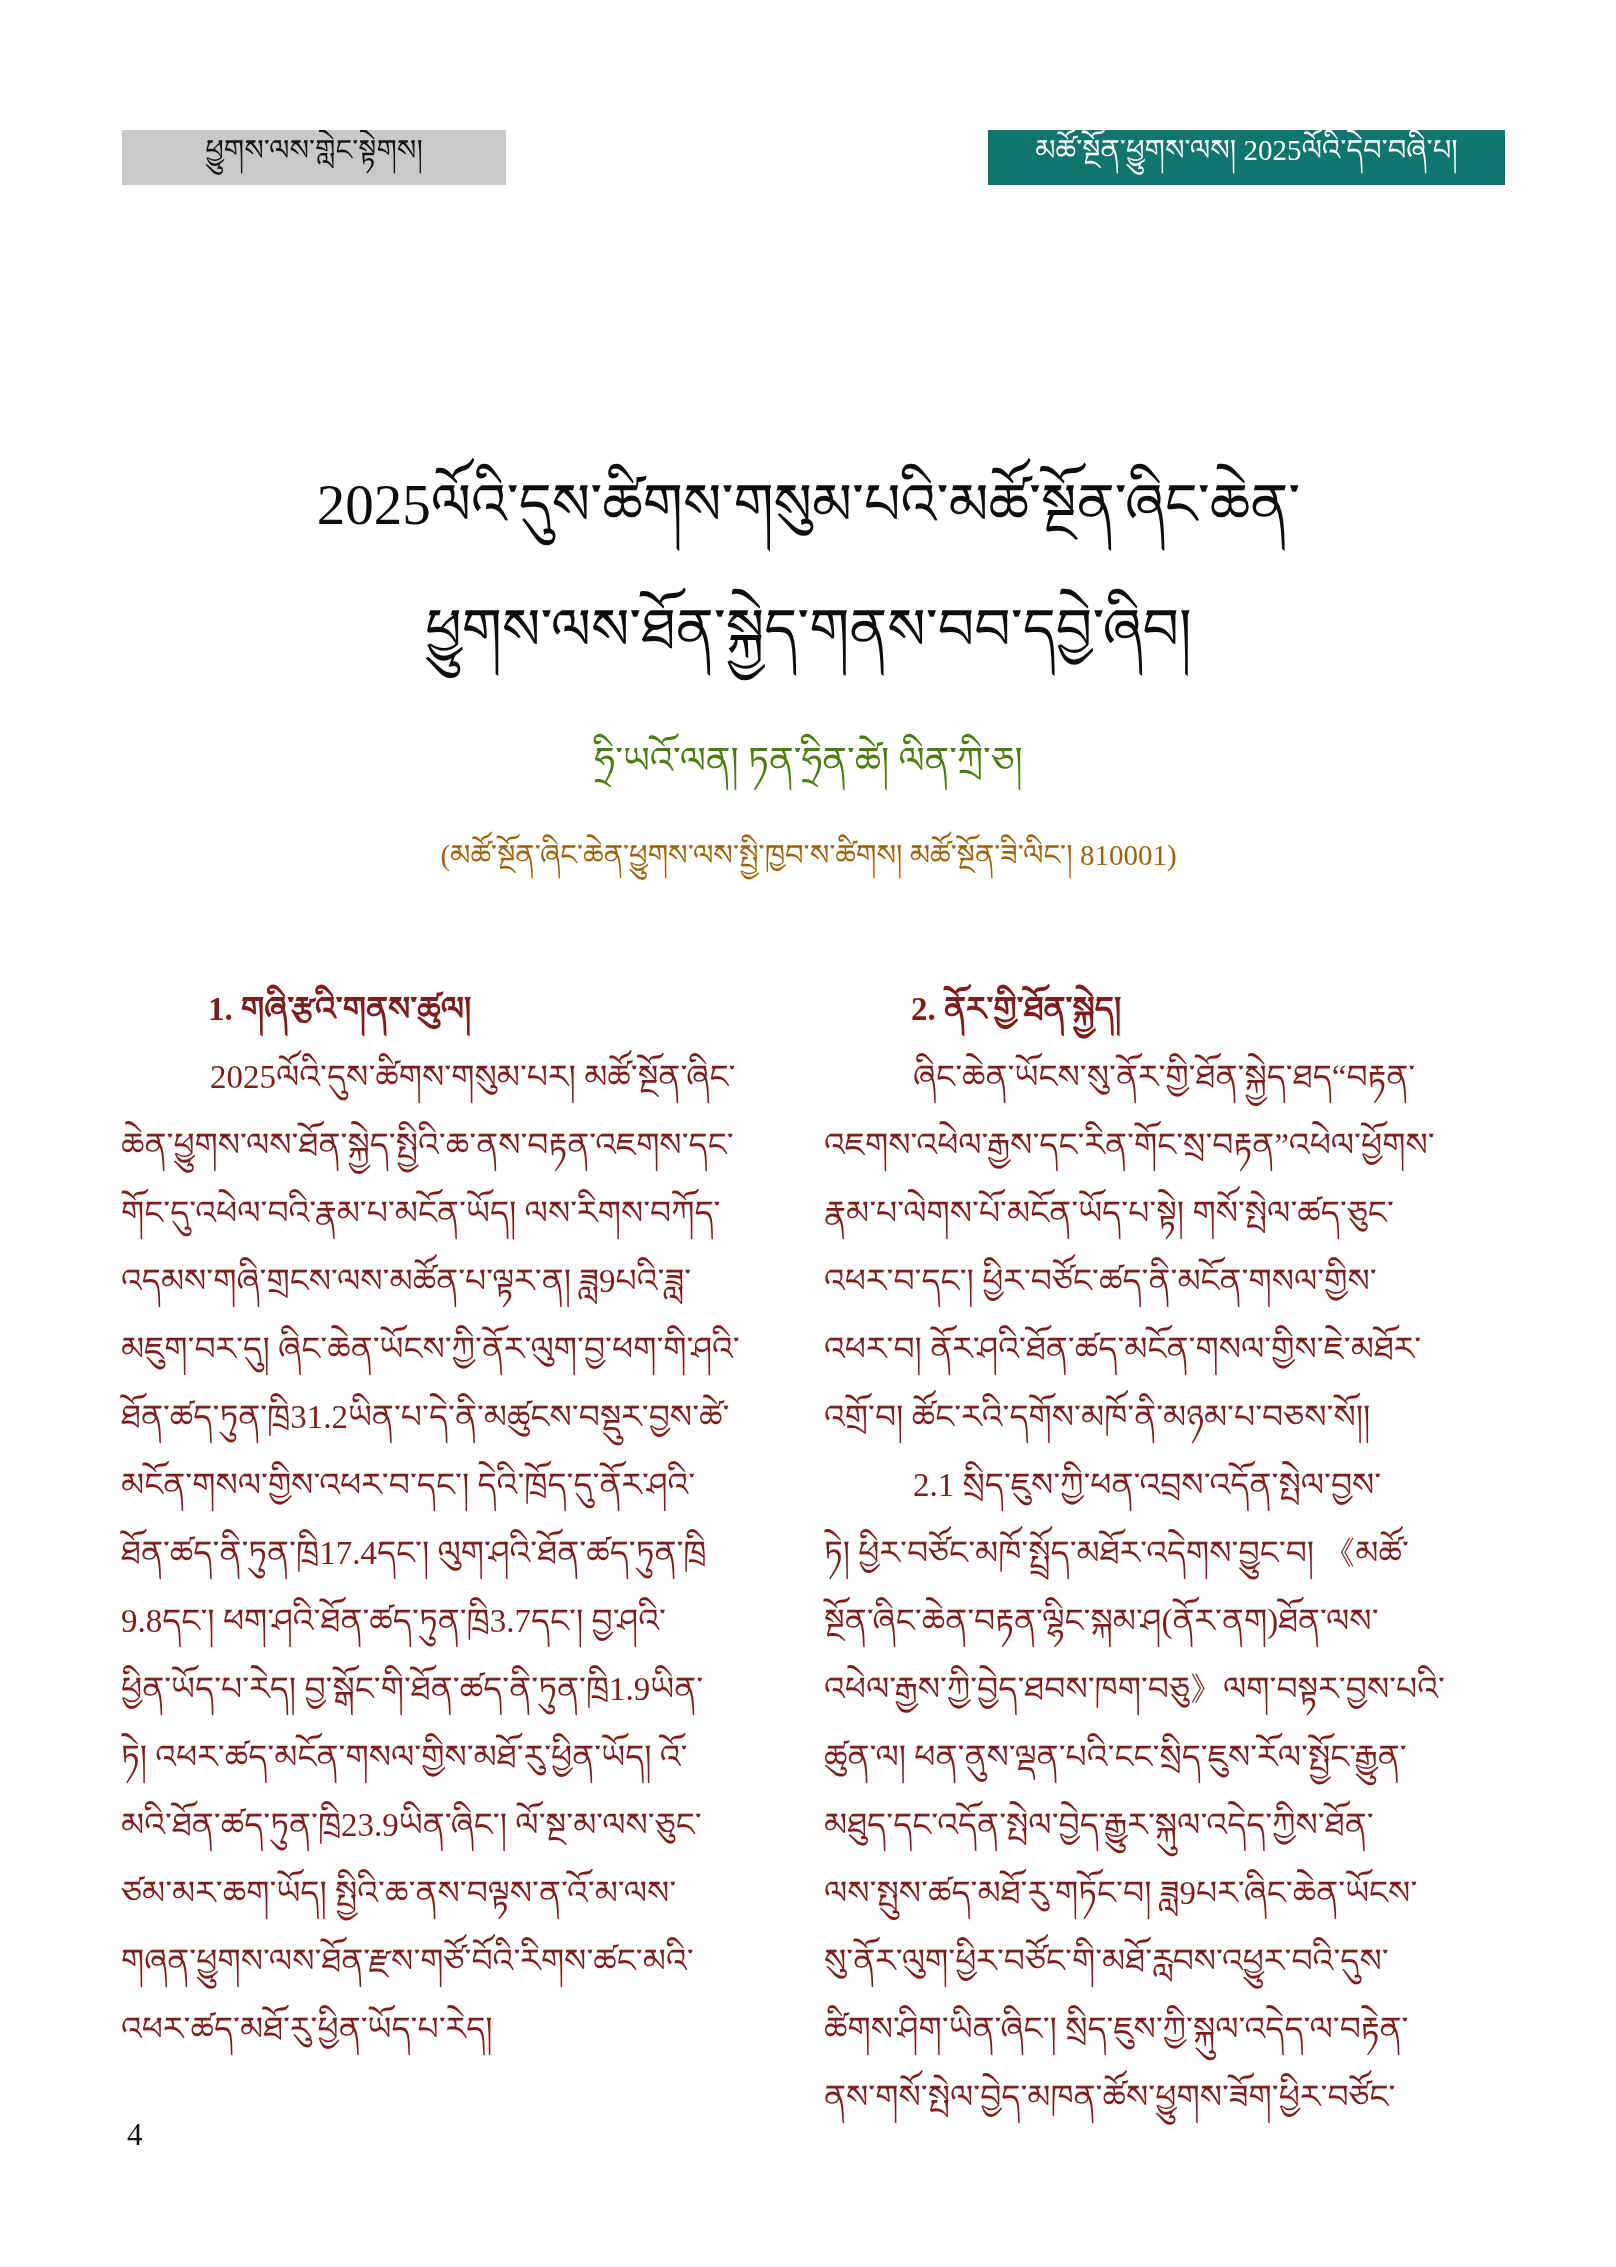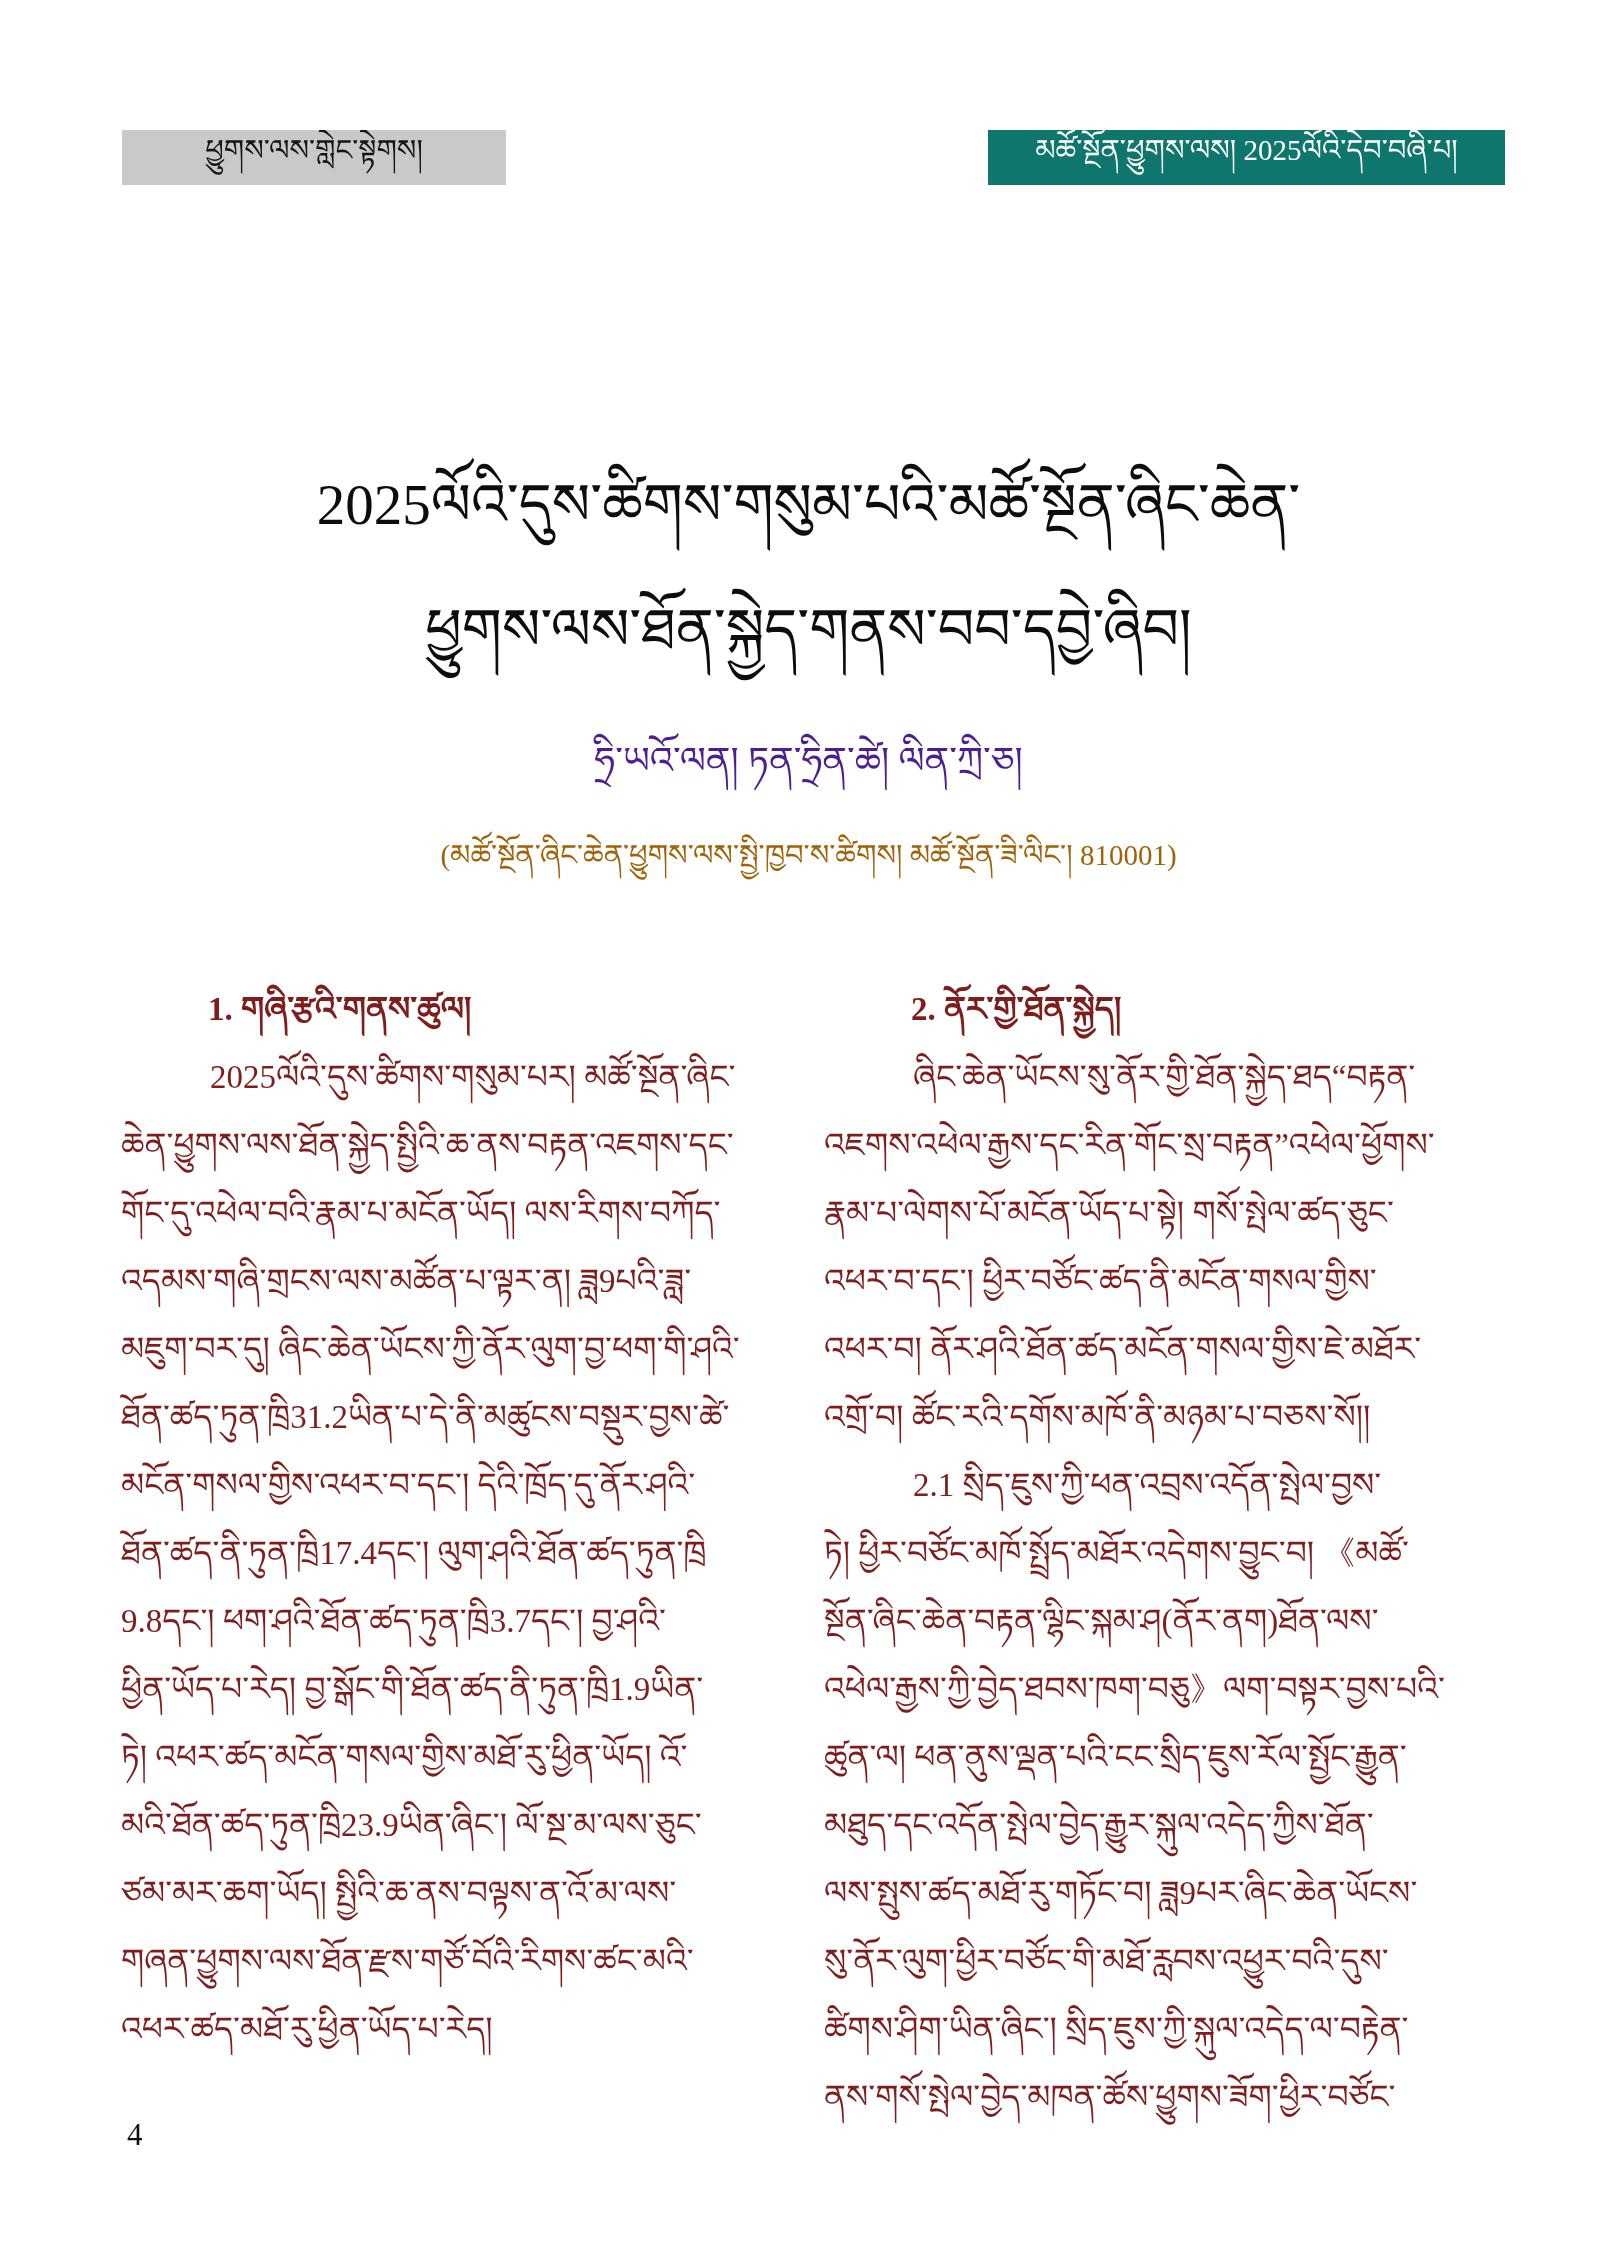--- a/index.html
+++ b/index.html
@@ -53,21 +53,21 @@
     line-height: 125px;
     color: #0d0d0d;
   }
   #authors {
     position: absolute;
     left: 0;
     top: 719px;
     width: 100%;
     text-align: center;
     font-size: 37px;
-    color: #4c1d95;
+    color: #4d7c0f;
   }
   #affiliation {
     position: absolute;
     left: 0;
     top: 822px;
     width: 100%;
     text-align: center;
     font-size: 29px;
     color: #a16207;
   }

